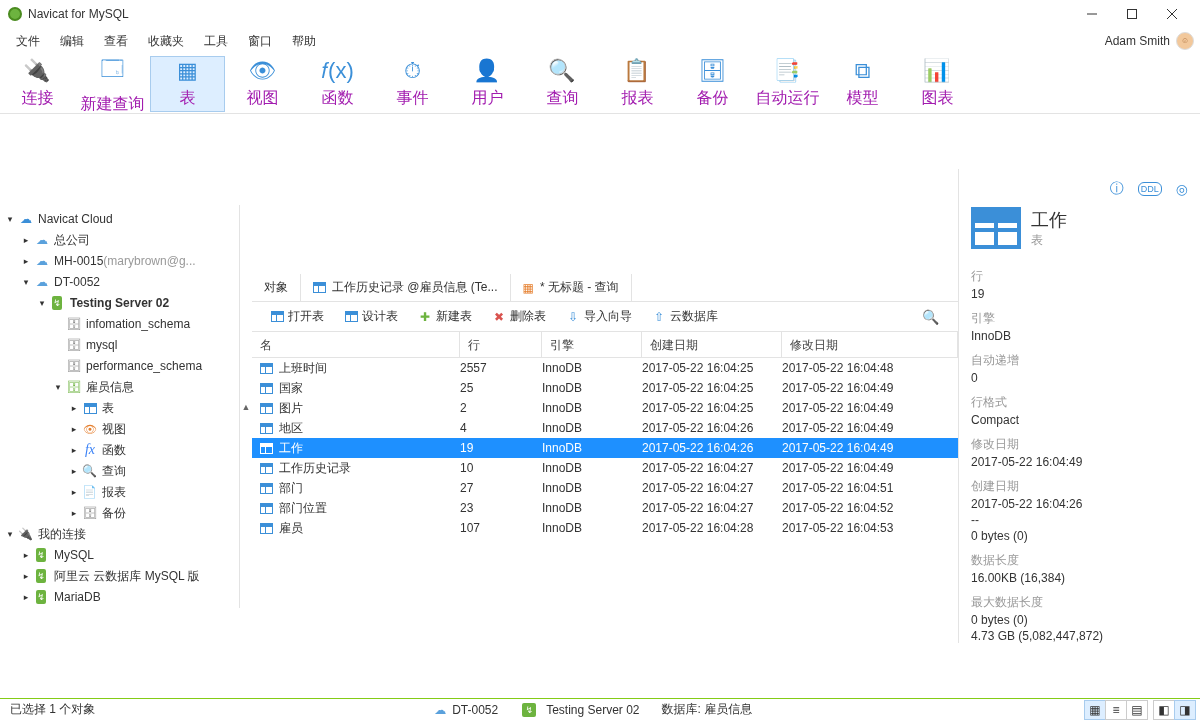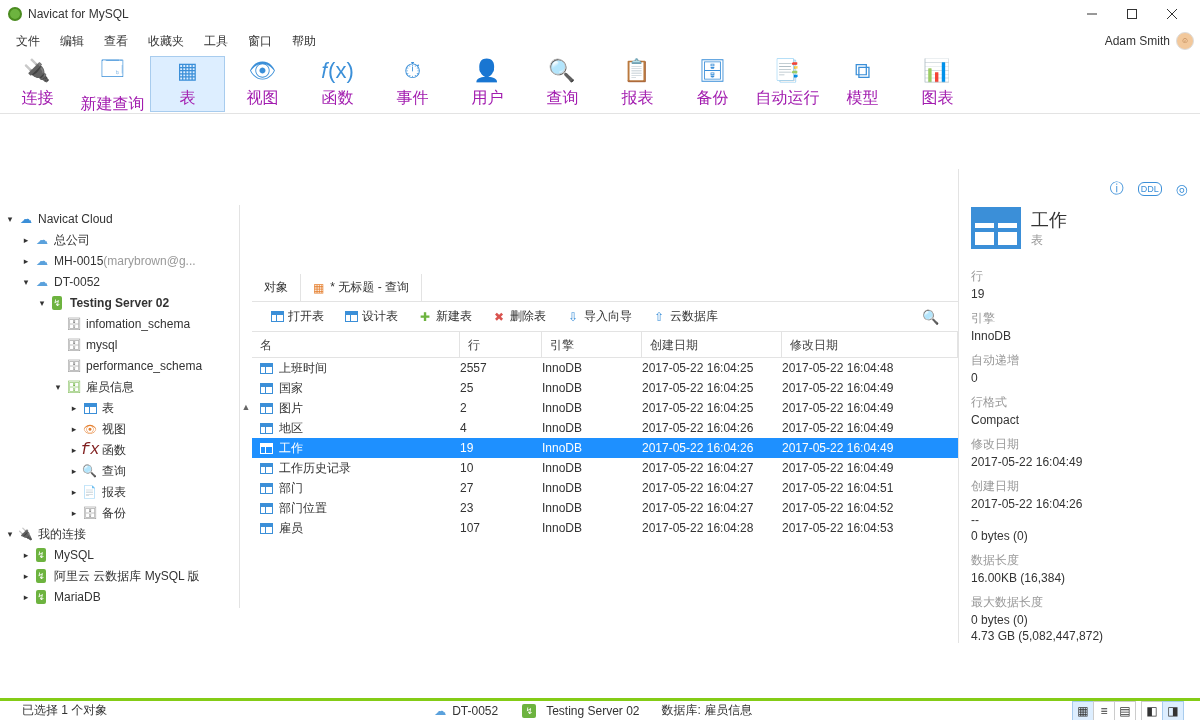--- a/index.html
+++ b/index.html
@@ -40,21 +40,21 @@
 
 
 .ic-cloud{color:#3b8fd8}
 .ic-db{color:#5aa1dc}
 .ic-dbstack{color:#888}
 .ic-dbstack.green{color:#6db33f}
 .ic-server{background:#6db33f;color:#fff;width:14px;height:14px;font-size:9px;border-radius:2px}
 .ic-tbl{border:1px solid #3b8fd8;width:13px;height:11px;position:relative;background:linear-gradient(#3b8fd8 3px,#fff 3px);display:inline-block}
 .ic-tbl:after{content:"";position:absolute;left:4px;top:0;bottom:0;width:1px;background:#3b8fd8}
 .ic-view{color:#e57f2e;font-size:11px}
-.ic-fx{color:#7f1d1d;font-style:italic;font-family:Liberation Mono, monospace;font-size:16px}
+.ic-fx{color:#3b82f6;font-style:italic;font-family:Liberation Serif, serif;font-size:14px}
 .ic-query{color:#e57f2e}
 .ic-report{color:#888}
 .ic-backup{color:#888}
 .ic-plug{color:#555}
 
 
 .iconrow{height:28px;justify-content:flex-end;padding:0 12px;gap:14px}
 .iconrow span{color:#3b8fd8;font-size:14px}
 
 
@@ -89,21 +89,21 @@
 .bigtbl:before{content:"";position:absolute;left:0;right:0;top:0;height:12px;background:#3b8fd8}
 .bigtbl:after{content:"";position:absolute;left:50%;top:0;bottom:0;width:4px;margin-left:-2px;background:#3b8fd8}
 .bigtbl .hline{position:absolute;left:0;right:0;top:50%;height:4px;background:#3b8fd8}
 .dp-title{font-size:18px;color:#333}
 .dp-sub{color:#999}
 .dp-list{padding:0 12px;overflow-y:auto}
 .dp-k{color:#999;margin-top:9px}
 .dp-v{color:#333;margin-top:2px}
 
 
-.status{height:22px;border-top:3px solid #84cc16;justify-content:space-between;padding:0 16px}
+.status{height:22px;border-top:1px solid #84cc16;justify-content:space-between;padding:0 4px}
 .stseg{gap:6px;padding:0 6px}
 .viewbtns{gap:0}
 .vb{width:22px;height:20px;border:1px solid #ccc;display:flex;align-items:center;justify-content:center;margin-left:-1px}
 .vb.on{background:#def;border-color:#a8ccee}
 </style>
 </head>
 <body class="col">
 
 <div class="titlebar row">
   <span class="logo-ball"></span>
@@ -340,20 +340,24 @@
   </div>
   <div class="scrollgutter">
       <span class="sarrow">▲</span>
     </div>
 
   <div class="centerpane col">
 
     <div class="tabbar row" id="tabbar">
         <div class="tab row first">
           <span>对象</span>
+        </div>
+        <div class="tab row">
+          <span class="ic-tbl"></span>
+          <span>工作历史记录 @雇员信息 (Te...</span>
         </div>
         <div class="tab row">
           <span style="color:#e57f2e">▦</span>
           <span>* 无标题 - 查询</span>
         </div>
       </div>
 
     <div class="ctoolbar row" id="ctoolbar">
         <div class="cbtn row">
           <span class="cicon">

